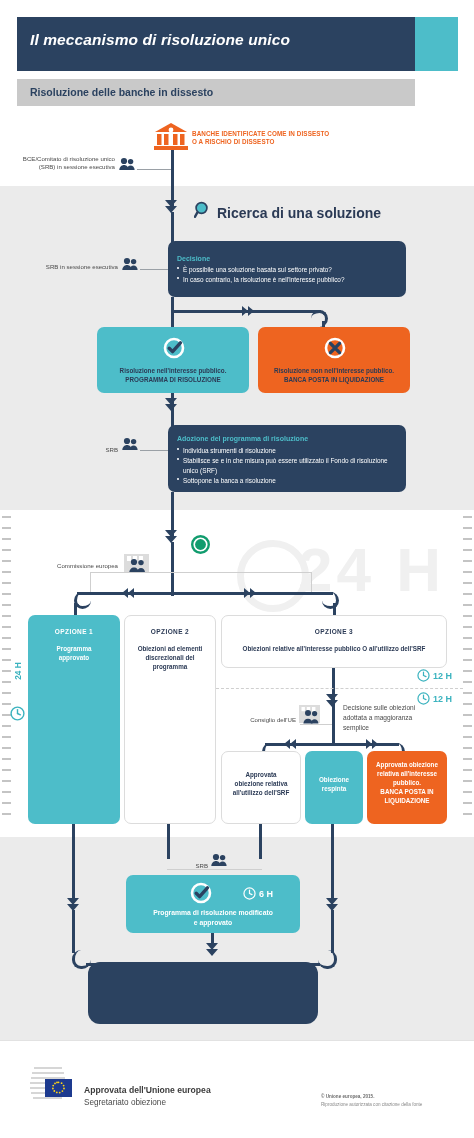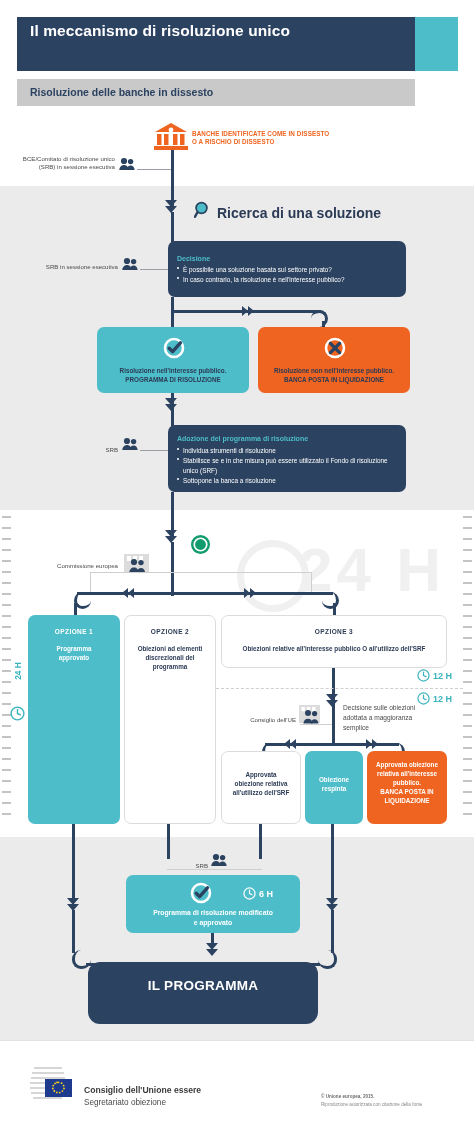--- a/index.html
+++ b/index.html
@@ -8,22 +8,22 @@
   .stage{position:absolute;inset:0;width:474px;height:1138px;}
 
   
   .band{position:absolute;left:0;width:474px;}
   .band-grey{background:#ebebeb;}
   .band-white{background:#ffffff;}
 
   
   .hdr{position:absolute;left:17px;top:17px;width:441px;height:54px;background:#2b4260;}
   .hdr-teal{position:absolute;left:415px;top:17px;width:43px;height:54px;background:#4dbdc9;}
-  .hdr-title{position:absolute;left:30px;top:22px;width:380px;color:#fff;
-             font-size:15.5px;font-weight:bold;letter-spacing:.1px;}
+  .hdr-title{position:absolute;left:30px;top:31px;width:380px;color:#fff;
+             font-size:15.5px;font-weight:bold;letter-spacing:.1px;font-style:italic;}
   .sub{position:absolute;left:17px;top:79px;width:398px;height:27px;background:#c9c9c9;}
   .sub-title{position:absolute;left:30px;top:86px;font-size:10.5px;font-weight:bold;color:#2b4260;}
 
   
   .lbl{position:absolute;font-size:6.1px;color:#4a4a4a;line-height:1.45;}
   .lbl.r{text-align:right;}
   .section-title{position:absolute;font-size:14px;font-weight:bold;color:#2b3a55;}
 
   
   .vline{position:absolute;width:3px;background:#2b4260;}
@@ -450,21 +450,20 @@
   <div class="elbow e-bl" style="left:72px;top:950px;width:16px;height:16px;"></div>
   <div class="hline" style="left:86px;top:963px;width:14px;"></div>
 
   <div class="chev chev-d" style="left:326px;top:898px;"></div>
   <div class="chev chev-d" style="left:326px;top:904px;"></div>
   <div class="vline" style="left:331px;top:910px;height:43px;"></div>
   <div class="elbow e-br" style="left:318px;top:950px;width:16px;height:16px;"></div>
   <div class="hline" style="left:304px;top:963px;width:16px;"></div>
 
   <div class="box box-navy" style="left:88px;top:962px;width:230px;height:62px;border-radius:12px;"></div>
-  <div class="ctr" style="position:absolute;left:88px;top:978px;width:230px;color:#fff;font-size:13.5px;font-weight:bold;letter-spacing:.3px;">IL PROGRAMMA</div>
 
   <div class="footer-line"></div>
   <div class="icon" style="left:29px;top:1062px;">
     <svg width="48" height="42" viewBox="0 0 48 42">
       <g fill="none" stroke="#d6d6d6" stroke-width="2">
         <path d="M5 6 H33"></path>
           <path d="M3 11 H35"></path>
           <path d="M2 16 H36"></path>
           <path d="M1 21 H36"></path>
         <path d="M1 26 H36"></path>
@@ -481,18 +480,18 @@
           <circle cx="30.7" cy="30.6" r="0.9"></circle>
         <circle cx="27.8" cy="30.4" r="0.9"></circle>
           <circle cx="25.3" cy="29.0" r="0.9"></circle>
         <circle cx="23.9" cy="26.5" r="0.9"></circle>
           <circle cx="24.2" cy="23.6" r="0.9"></circle>
         <circle cx="26.0" cy="21.4" r="0.9"></circle>
           <circle cx="28.0" cy="20.4" r="0.9"></circle>
       </g>
     </svg>
   </div>
-  <div class="foot-txt-main" style="left:84px;top:1085px;">Consiglio dell'Unione essere</div>
+  <div class="foot-txt-main" style="left:84px;top:1085px;">Approvata dell'Unione europea</div>
   <div class="foot-txt-sub" style="left:84px;top:1098px;">Segretariato obiezione</div>
   <div class="copy-b" style="left:321px;top:1094px;">© Unione europea, 2015.</div>
   <div class="copy-s" style="left:321px;top:1102px;">Riproduzione autorizzata con citazione della fonte</div>
 
 </div>
 
 </body></html>

